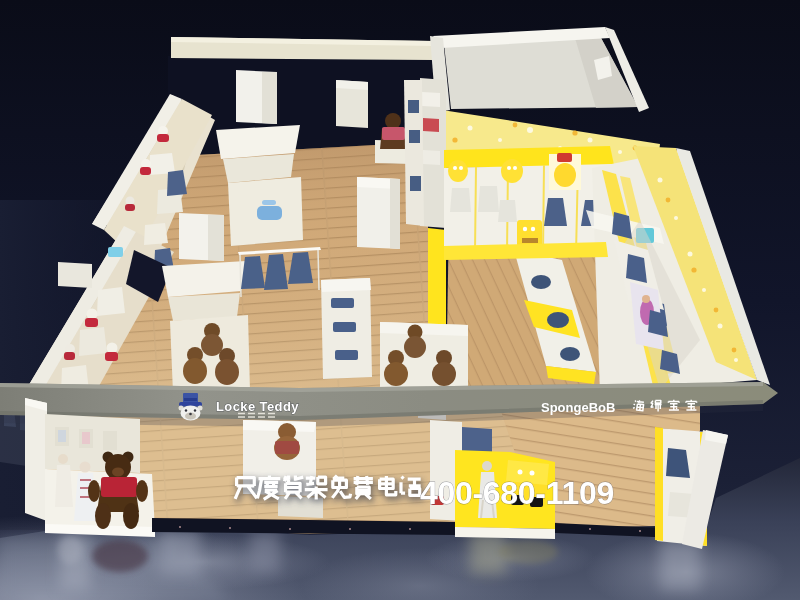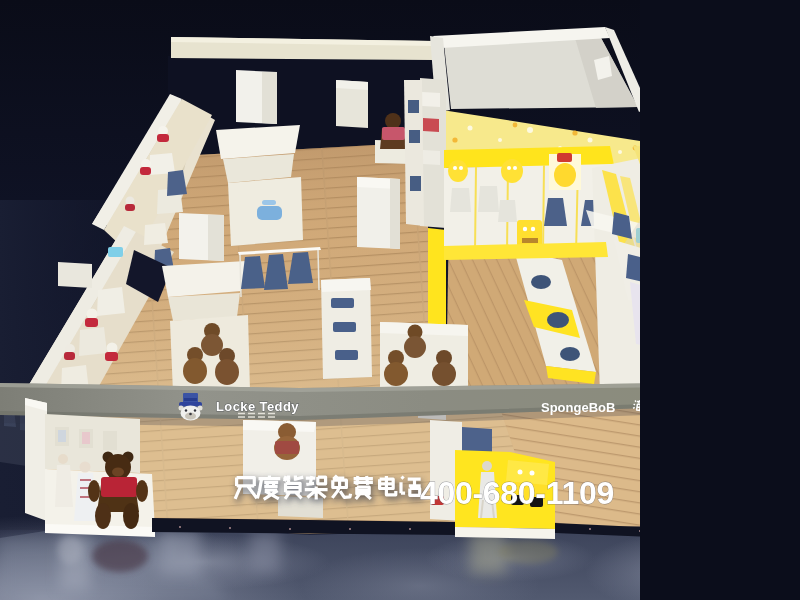--- a/index.html
+++ b/index.html
@@ -1,16 +1,16 @@
 <!DOCTYPE html>
 <html><head>
 <meta charset="utf-8">
 <style>
 html,body{margin:0;padding:0;background:#0b0d1b;}
-#stage{width:640px;height:600px;position:relative;overflow:hidden;font-family:"Liberation Sans",sans-serif;}
+#stage{width:800px;height:600px;position:relative;overflow:hidden;font-family:"Liberation Sans",sans-serif;}
 </style>
 </head>
 <body>
 <div id="stage">
 <svg width="800" height="600" viewBox="0 0 800 600" xmlns="http://www.w3.org/2000/svg">
 <defs>
 <linearGradient id="bgGrad" x1="0" y1="0" x2="0" y2="1">
 <stop offset="0" stop-color="#0a0c18"></stop>
 <stop offset="0.5" stop-color="#11152a"></stop>
 <stop offset="0.8" stop-color="#1b2036"></stop>

